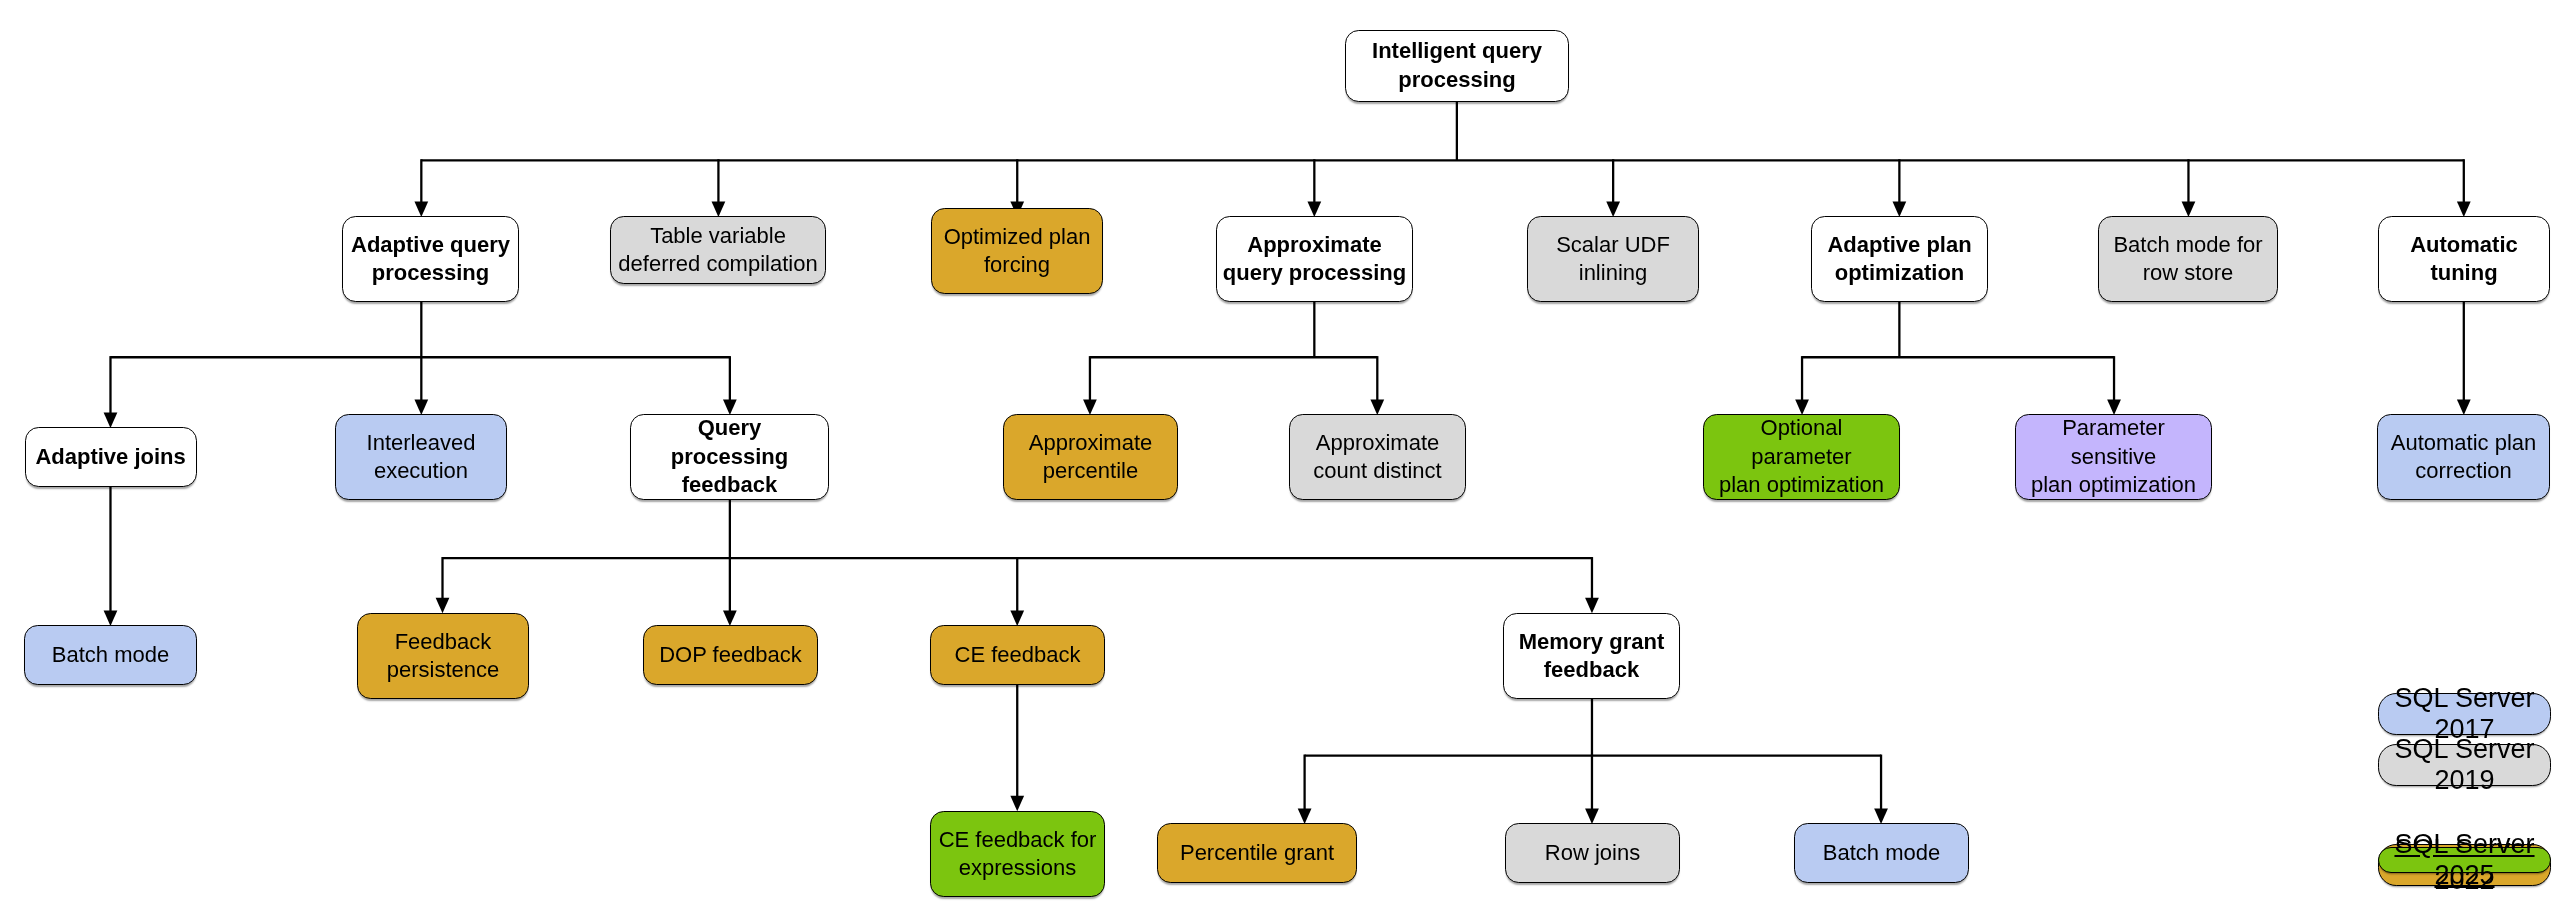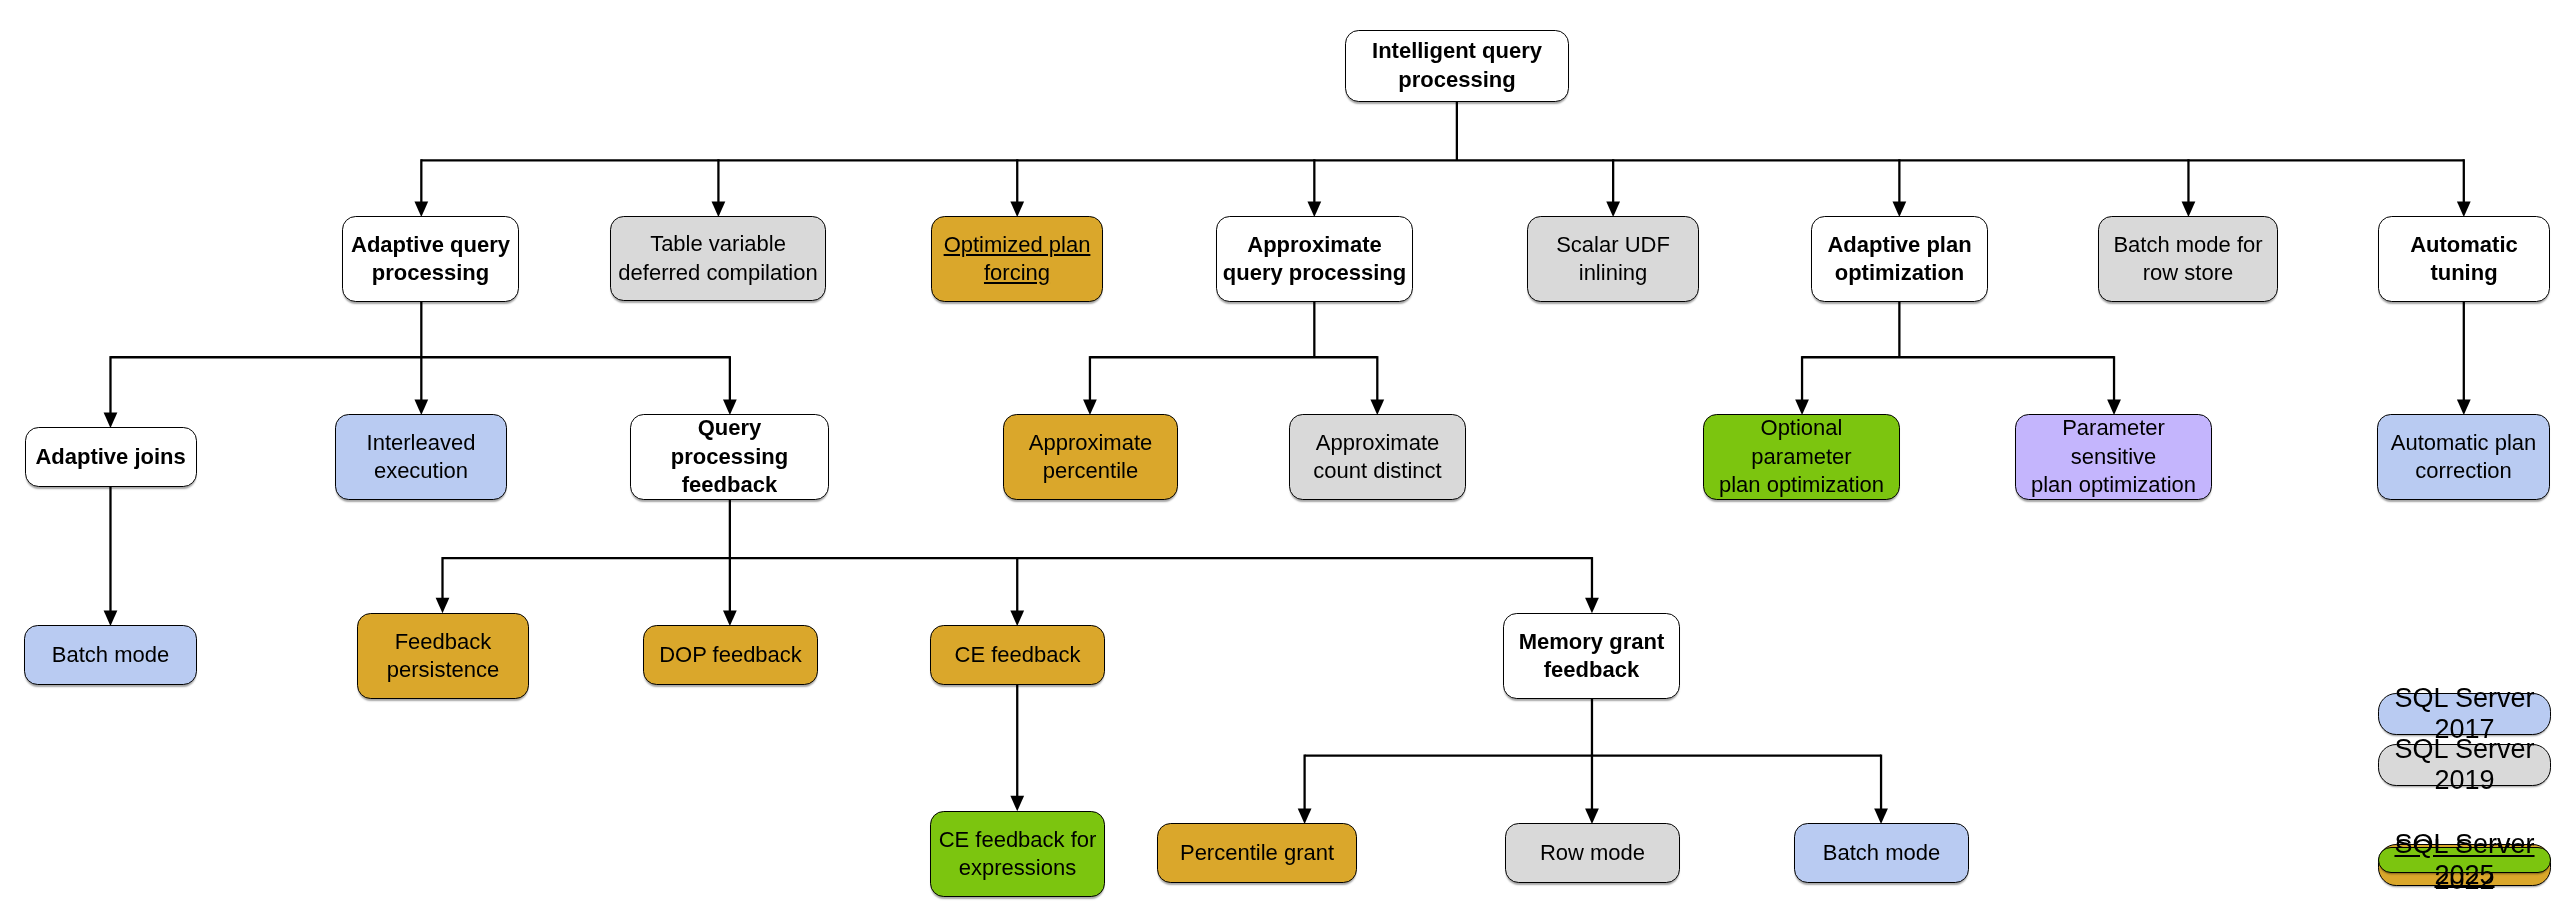--- a/index.html
+++ b/index.html
@@ -134,23 +134,23 @@
         <polygon points="2769,1412.5 2793,1412.5 2781,1439.5" class="edge-arrow"></polygon>
         <line x1="3286" y1="1318" x2="3286" y2="1415.5" class="edge-line"></line>
         <polygon points="3274,1412.5 3298,1412.5 3286,1439.5" class="edge-arrow"></polygon>
       </g>
     </svg>
   <div id="nodes">
       <div class="node bold" style="left: 1345px; top: 29.5px; width: 224px; height: 72px; background: rgb(255, 255, 255);">Intelligent query
 processing</div>
       <div class="node bold" style="left: 342px; top: 216px; width: 177px; height: 86px; background: rgb(255, 255, 255);">Adaptive query
 processing</div>
-      <div class="node" style="left: 610px; top: 216px; width: 216px; height: 85px; background: rgb(217, 217, 217);">Table variable
+      <div class="node" style="left: 610px; top: 216px; width: 216px; height: 68px; background: rgb(217, 217, 217);">Table variable
 deferred compilation</div>
-      <div class="node" style="left: 931px; top: 216px; width: 172px; height: 86px; background: rgb(218, 167, 43); text-decoration: underline;">Optimized plan
+      <div class="node" style="left: 931px; top: 208px; width: 172px; height: 86px; background: rgb(218, 167, 43);">Optimized plan
 forcing</div>
       <div class="node bold" style="left: 1216px; top: 216px; width: 197px; height: 86px; background: rgb(255, 255, 255);">Approximate
 query processing</div>
       <div class="node" style="left: 1527px; top: 216px; width: 172px; height: 86px; background: rgb(217, 217, 217);">Scalar UDF
 inlining</div>
       <div class="node bold" style="left: 1811px; top: 216px; width: 177px; height: 86px; background: rgb(255, 255, 255);">Adaptive plan
 optimization</div>
       <div class="node" style="left: 2098px; top: 216px; width: 180px; height: 86px; background: rgb(217, 217, 217);">Batch mode for
 row store</div>
       <div class="node bold" style="left: 2378px; top: 216px; width: 172px; height: 86px; background: rgb(255, 255, 255);">Automatic
@@ -173,21 +173,21 @@
       <div class="node" style="left: 24px; top: 625px; width: 173px; height: 60px; background: rgb(185, 203, 242);">Batch mode</div>
       <div class="node" style="left: 357px; top: 613px; width: 172px; height: 86px; background: rgb(218, 167, 43);">Feedback
 persistence</div>
       <div class="node" style="left: 643px; top: 625px; width: 175px; height: 60px; background: rgb(218, 167, 43);">DOP feedback</div>
       <div class="node" style="left: 930px; top: 625px; width: 175px; height: 60px; background: rgb(218, 167, 43);">CE feedback</div>
       <div class="node bold" style="left: 1503px; top: 613px; width: 177px; height: 86px; background: rgb(255, 255, 255);">Memory grant
 feedback</div>
       <div class="node" style="left: 930px; top: 811px; width: 175px; height: 86px; background: rgb(124, 197, 15);">CE feedback for
 expressions</div>
       <div class="node" style="left: 1157px; top: 823px; width: 200px; height: 60px; background: rgb(218, 167, 43);">Percentile grant</div>
-      <div class="node" style="left: 1505px; top: 823px; width: 175px; height: 60px; background: rgb(217, 217, 217);">Row mode</div>
+      <div class="node" style="left: 1505px; top: 823px; width: 175px; height: 60px; background: rgb(217, 217, 217);">Row joins</div>
       <div class="node" style="left: 1794px; top: 823px; width: 175px; height: 60px; background: rgb(185, 203, 242);">Batch mode</div>
     </div>
   <div id="legend">
       <div class="legend-pill" style="left: 2378px; top: 693px; width: 173px; height: 42px; background: rgb(185, 203, 242);">SQL Server 2017</div>
       <div class="legend-pill" style="left: 2378px; top: 744px; width: 173px; height: 42px; background: rgb(217, 217, 217);">SQL Server 2019</div>
       <div class="legend-pill" style="left: 2378px; top: 796px; width: 173px; height: 42px; background: rgb(218, 167, 43); margin-top: 48px;">SQL Server 2022</div>
       <div class="legend-pill" style="left: 2378px; top: 847px; width: 173px; height: 26px; background: rgb(124, 197, 15); text-decoration: underline;">SQL Server 2025</div>
     </div>
 </div>
 

